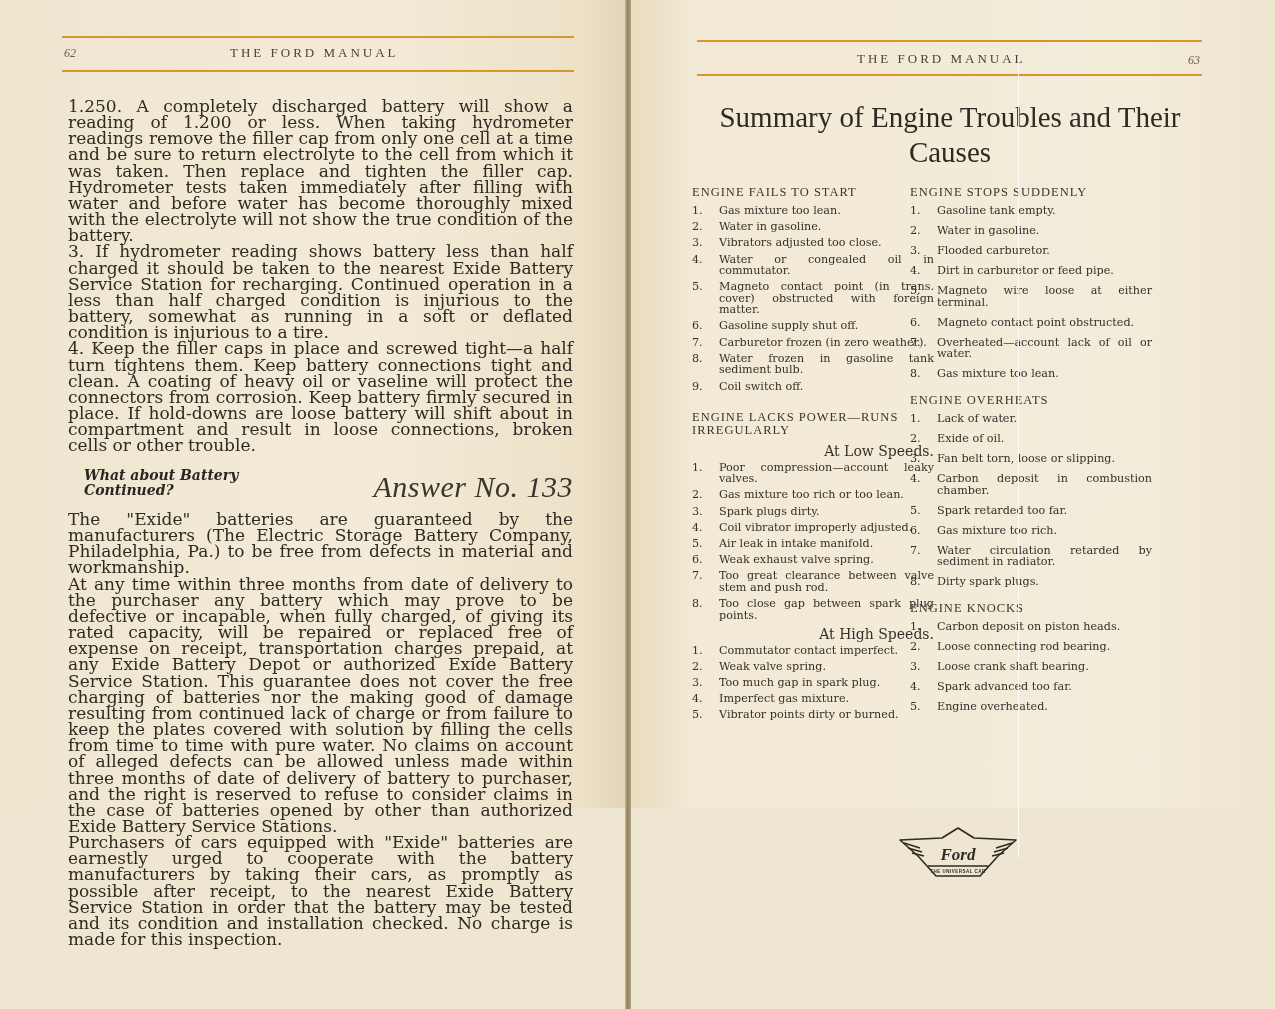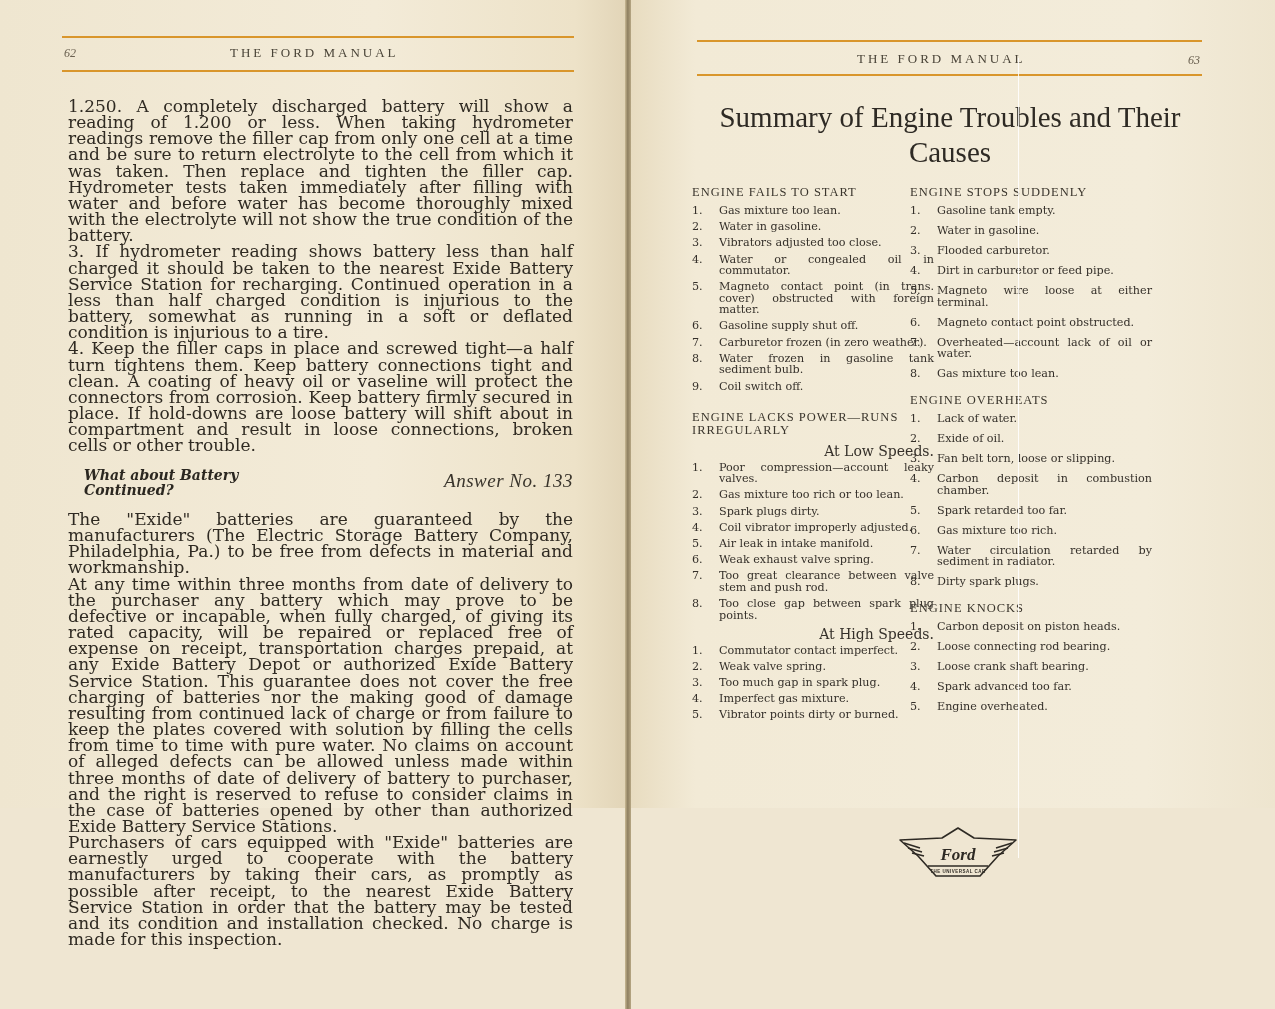--- a/index.html
+++ b/index.html
@@ -42,21 +42,21 @@
   .body-text p { margin: 0; }
   .qa-head { position: absolute; left: 68px; top: 468px; width: 505px; height: 44px; }
   .question {
     position: absolute; left: 16px; top: 0;
     font-family: "DejaVu Serif", serif; font-style: italic; font-weight: bold;
     font-size: 14px; line-height: 15px; color: #2b2720;
   }
   .answer {
     position: absolute; right: 0; top: 2px;
     font-family: "Liberation Serif", serif; font-style: italic;
-    font-size: 19px; color: #3a352c; letter-spacing: 0.5px;
+    font-size: 30px; color: #3a352c; letter-spacing: 0.5px;
   }
 
   
   .summary-title {
     position: absolute; left: 690px; width: 520px; top: 100px;
     text-align: center; font-family: "Liberation Serif", serif;
     font-size: 29px; line-height: 35px; color: #2e2a24;
   }
   .col { position: absolute; font-size: 11.2px; color: #35302a; }
   .col-left { left: 692px; width: 242px; }

